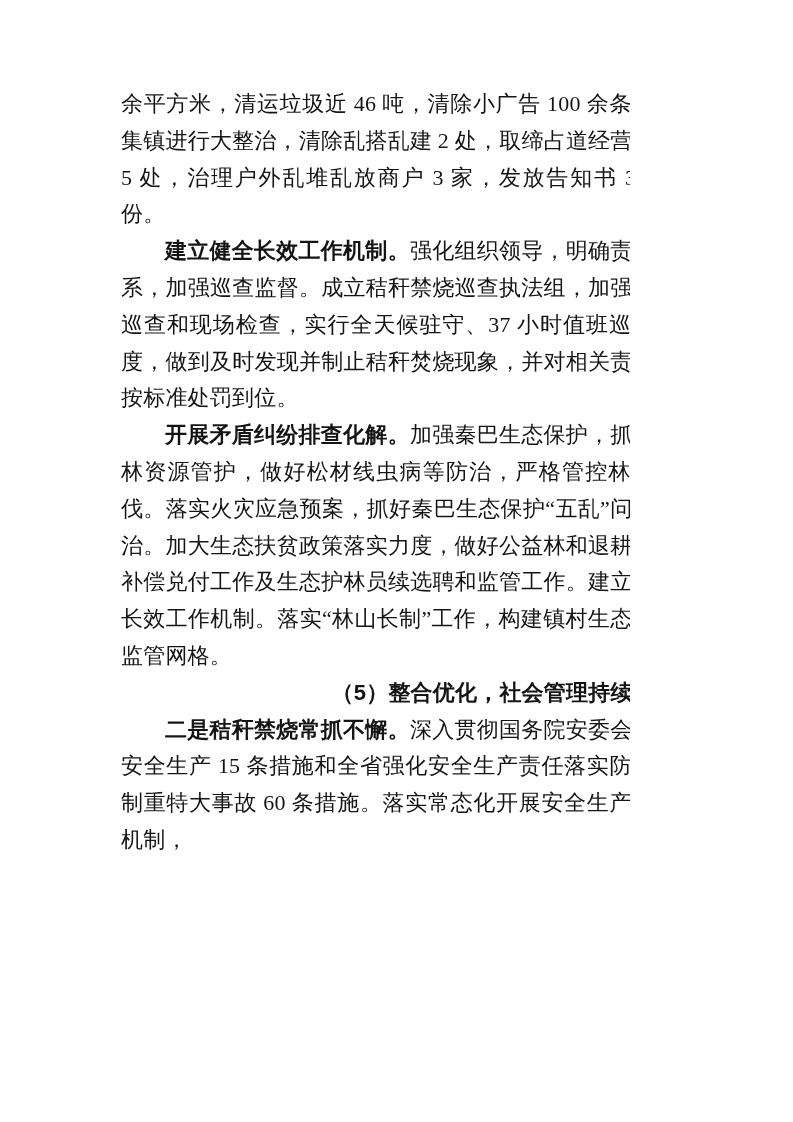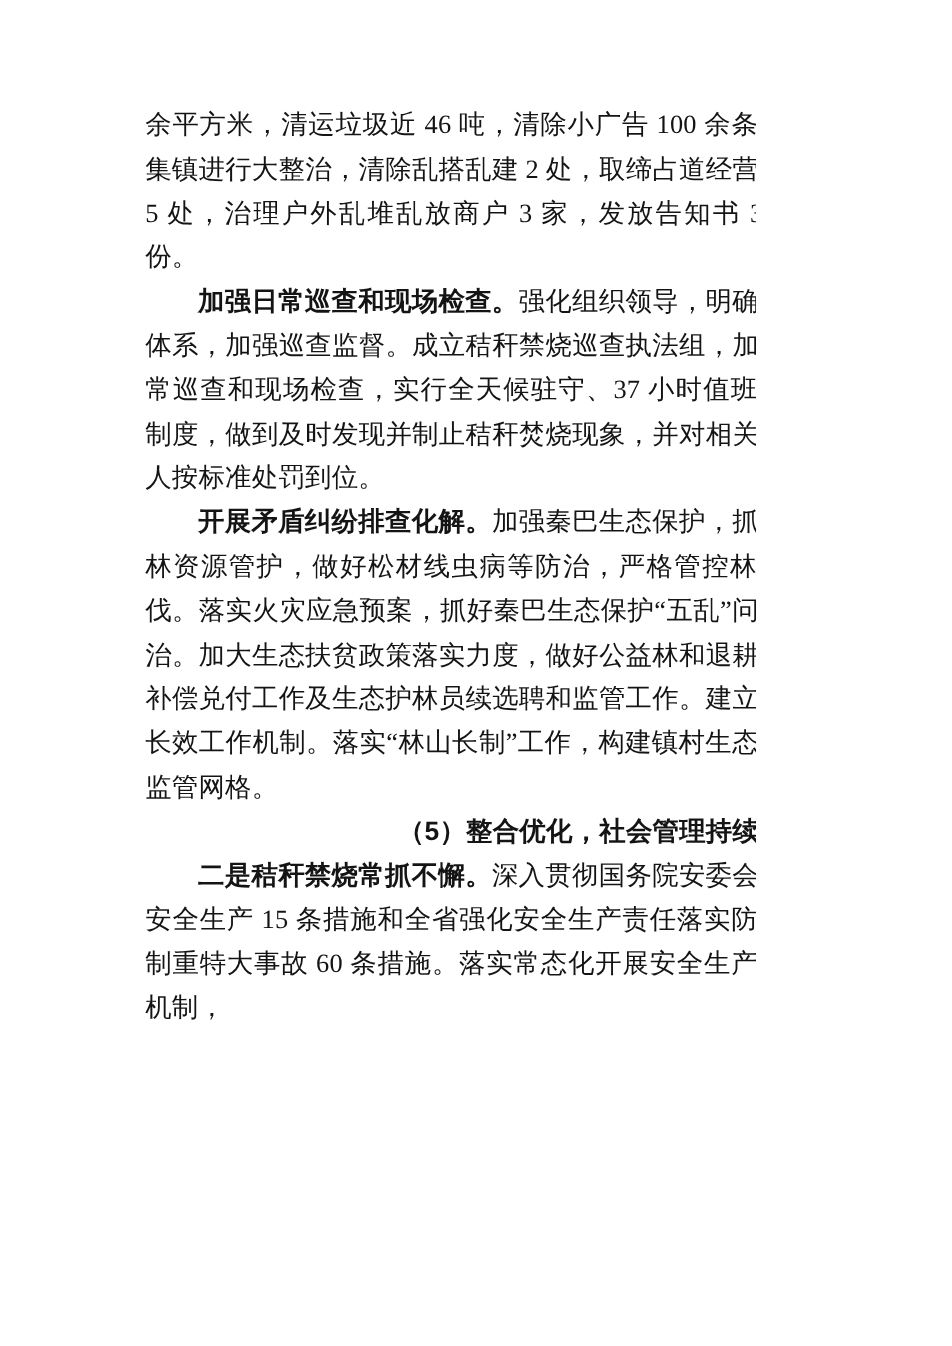--- a/index.html
+++ b/index.html
@@ -45,21 +45,21 @@
   }
 </style>
 </head>
 <body>
 
 <div class="page">
   <div class="content">
 
     <p class="para para-continuation"><span>余平方米，清运垃圾近 46 吨，清除小广告 100 余条。对集镇进行大整治，清除乱搭乱建 2 处，取缔占道经营摊点 5 处，治理户外乱堆乱放商户 3 家，发放告知书 30 余份。</span></p>
 
-    <p class="para"><span class="lead">加强日常巡查和现场检查。</span><span>强化组织领导，明确责任体系，加强巡查监督。成立秸秆禁烧巡查执法组，加强日常巡查和现场检查，实行全天候驻守、37 小时值班巡查制度，做到及时发现并制止秸秆焚烧现象，并对相关责任人按标准处罚到位。</span></p>
+    <p class="para"><span class="lead">建立健全长效工作机制。</span><span>强化组织领导，明确责任体系，加强巡查监督。成立秸秆禁烧巡查执法组，加强日常巡查和现场检查，实行全天候驻守、37 小时值班巡查制度，做到及时发现并制止秸秆焚烧现象，并对相关责任人按标准处罚到位。</span></p>
 
     <p class="para"><span class="lead">开展矛盾纠纷排查化解。</span><span>加强秦巴生态保护，抓好森林资源管护，做好松材线虫病等防治，严格管控林木采伐。落实火灾应急预案，抓好秦巴生态保护“五乱”问题整治。加大生态扶贫政策落实力度，做好公益林和退耕还林补偿兑付工作及生态护林员续选聘和监管工作。建立健全长效工作机制。落实“林山长制”工作，构建镇村生态环保监管网格。</span></p>
 
     <p class="para heading"><span>（5）整合优化，社会管理持续完善</span></p>
 
 
     <p class="para"><span class="lead">二是秸秆禁烧常抓不懈。</span><span>深入贯彻国务院安委会关于安全生产 15 条措施和全省强化安全生产责任落实防范遏制重特大事故 60 条措施。落实常态化开展安全生产工作机制，</span></p>
 
   </div>
 </div>

